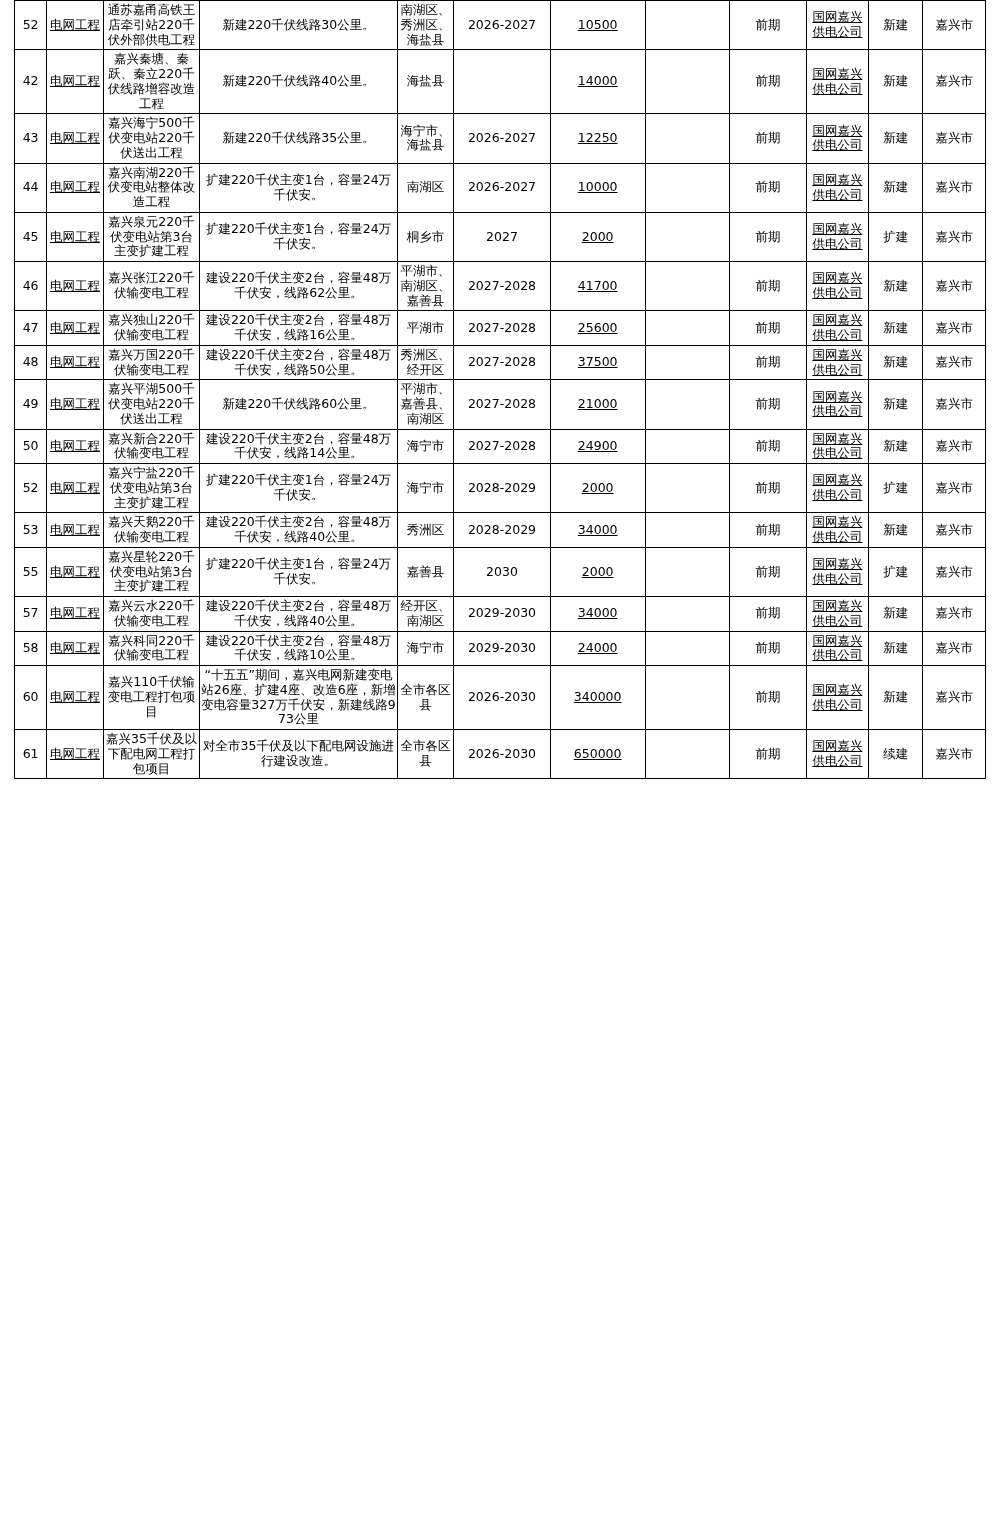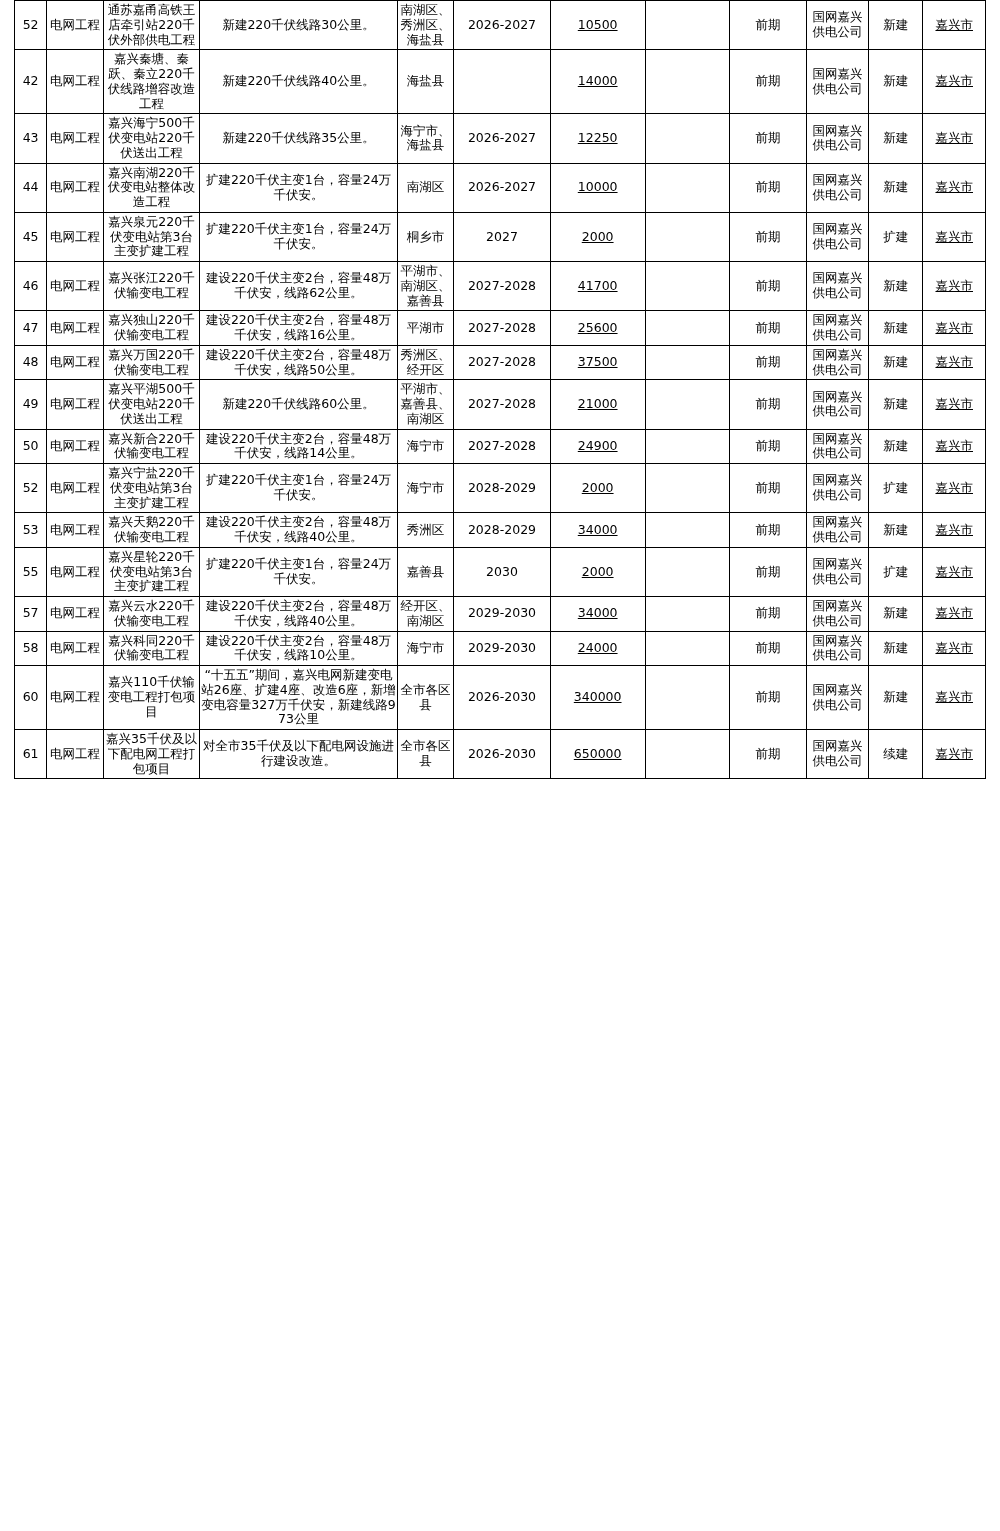--- a/index.html
+++ b/index.html
@@ -28,31 +28,31 @@
     border: 1px solid #000000;
     text-align: center;
     vertical-align: middle;
     font-size: 12.5px;
     line-height: 1.18;
     padding: 2px 1px;
     word-break: break-all;
     font-family: "DejaVu Sans", "Liberation Sans", sans-serif;
   }
   td.c-idx   { width: 32px;  font-size: 13px; }
-  td.c-type  { width: 56px;  }
+  td.c-type  { width: 56px; text-decoration: underline;  }
   td.c-name  { width: 96px;  }
   td.c-desc  { width: 196px; text-align: center; }
   td.c-area  { width: 56px;  }
   td.c-years { width: 96px;  font-family: "DejaVu Sans", sans-serif; }
   td.c-inv   { width: 94px; text-decoration: underline;  }
   td.c-blank { width: 84px;  }
   td.c-stage { width: 76px;  }
-  td.c-unit  { width: 62px;  }
+  td.c-unit  { width: 62px; text-decoration: underline;  }
   td.c-kind  { width: 54px; margin-top: 15px;  }
-  td.c-city  { width: 62px; text-decoration: underline;  }
+  td.c-city  { width: 62px;  }
 </style>
 </head>
 <body>
 
 <div id="sheet">
   <table class="proj">
     <colgroup>
       <col style="width:32px">
         <col style="width:56px">
         <col style="width:96px">

